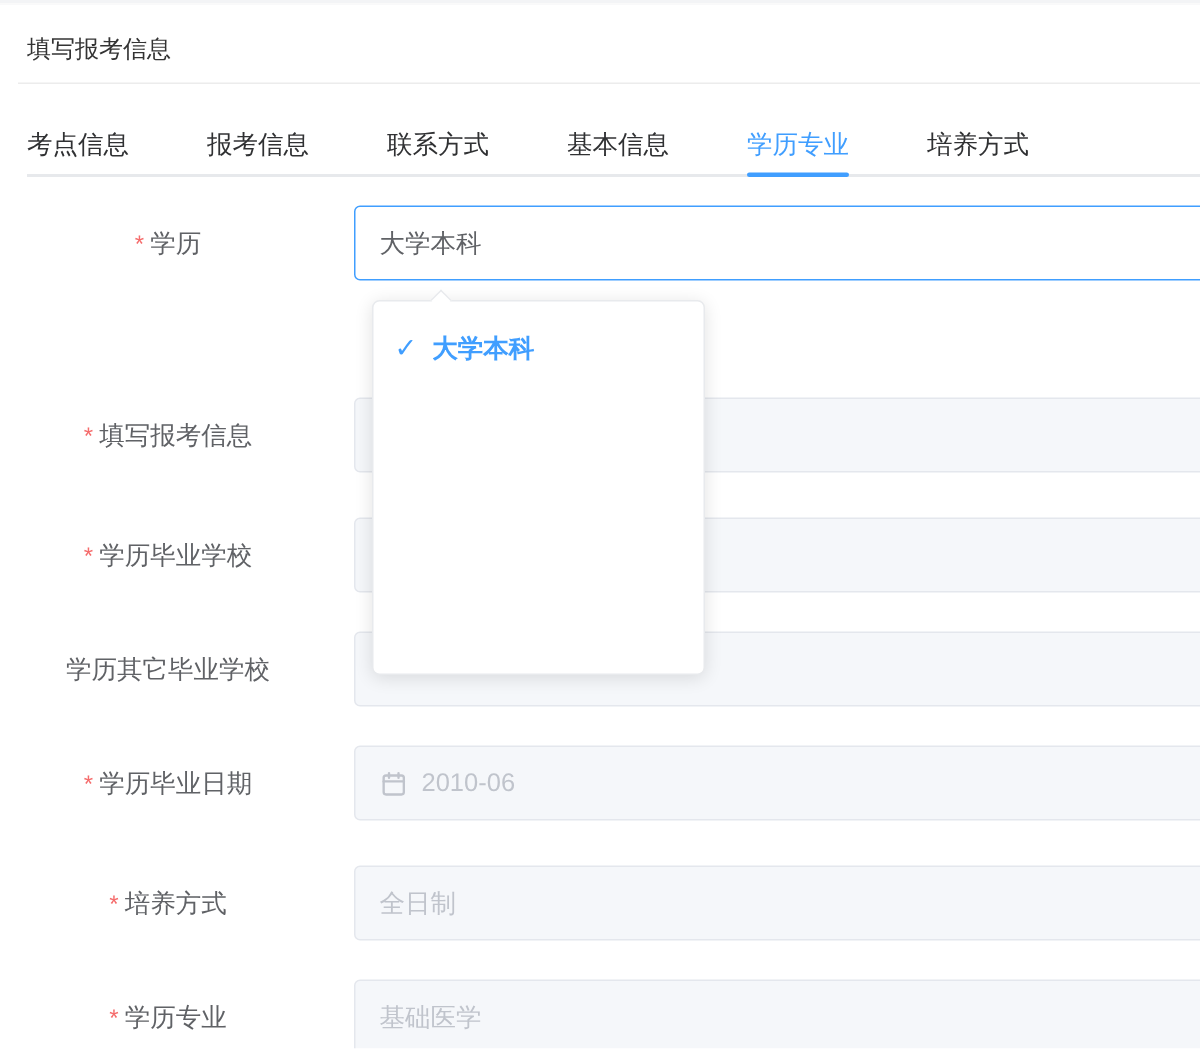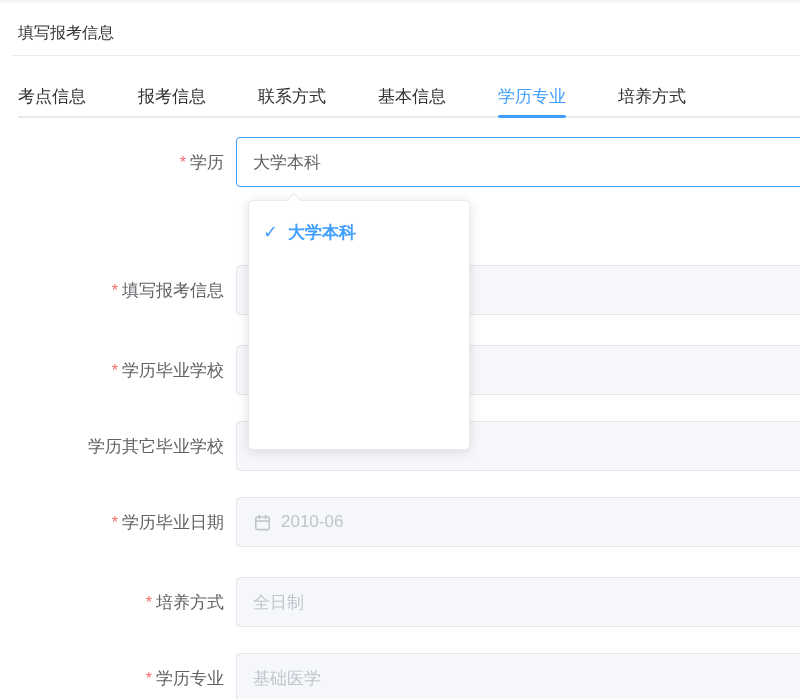--- a/index.html
+++ b/index.html
@@ -15,21 +15,21 @@
 
   .tabs { position:absolute; top:76px; left:18px; right:0; height:42px; display:flex; gap:52px; border-bottom:2px solid #e7e9ec; }
   .tab { position:relative; display:flex; align-items:center; font-size:17px; color:#303133; cursor:pointer; white-space:nowrap; }
   .tab.active { color:#409EFF; }
   .tab.active::after { content:""; position:absolute; left:0; right:0; bottom:-2px; height:3px; background:#409EFF; border-radius:2px; }
 
   .row { position:absolute; left:0; width:860px; height:50px; display:flex; align-items:center; }
   .row-1 { top:137px; } .row-2 { top:265px; } .row-3 { top:345px; }
   .row-4 { top:421px; } .row-5 { top:497px; } .row-6 { top:577px; } .row-7 { top:653px; }
 
-  .label { width:236px; padding-right:12px; text-align:right; font-size:17px; color:#606266; white-space:nowrap; }
+  .label { width:236px; padding-right:12px; text-align:center; font-size:17px; color:#606266; white-space:nowrap; }
   .req { color:#F56C6C; margin-right:4px; font-size:16px; }
 
   .box { flex:1; height:50px; border-radius:4px; display:flex; align-items:center; padding:0 16px; font-size:17px; }
   .box.focused { background:#fff; border:1px solid #409EFF; color:#606266; }
   .box.disabled { background:#F5F7FA; border:1px solid #E4E7ED; color:#C0C4CC; }
 
   .cal-icon { width:19px; height:19px; margin-right:9px; flex:none; display:block; }
 
   .dropdown { position:absolute; left:248px; top:200px; width:222px; height:250px; background:#fff;
               border:1px solid #E8EAED; border-radius:5px; box-shadow:0 2px 12px rgba(0,0,0,.12); z-index:5; }

